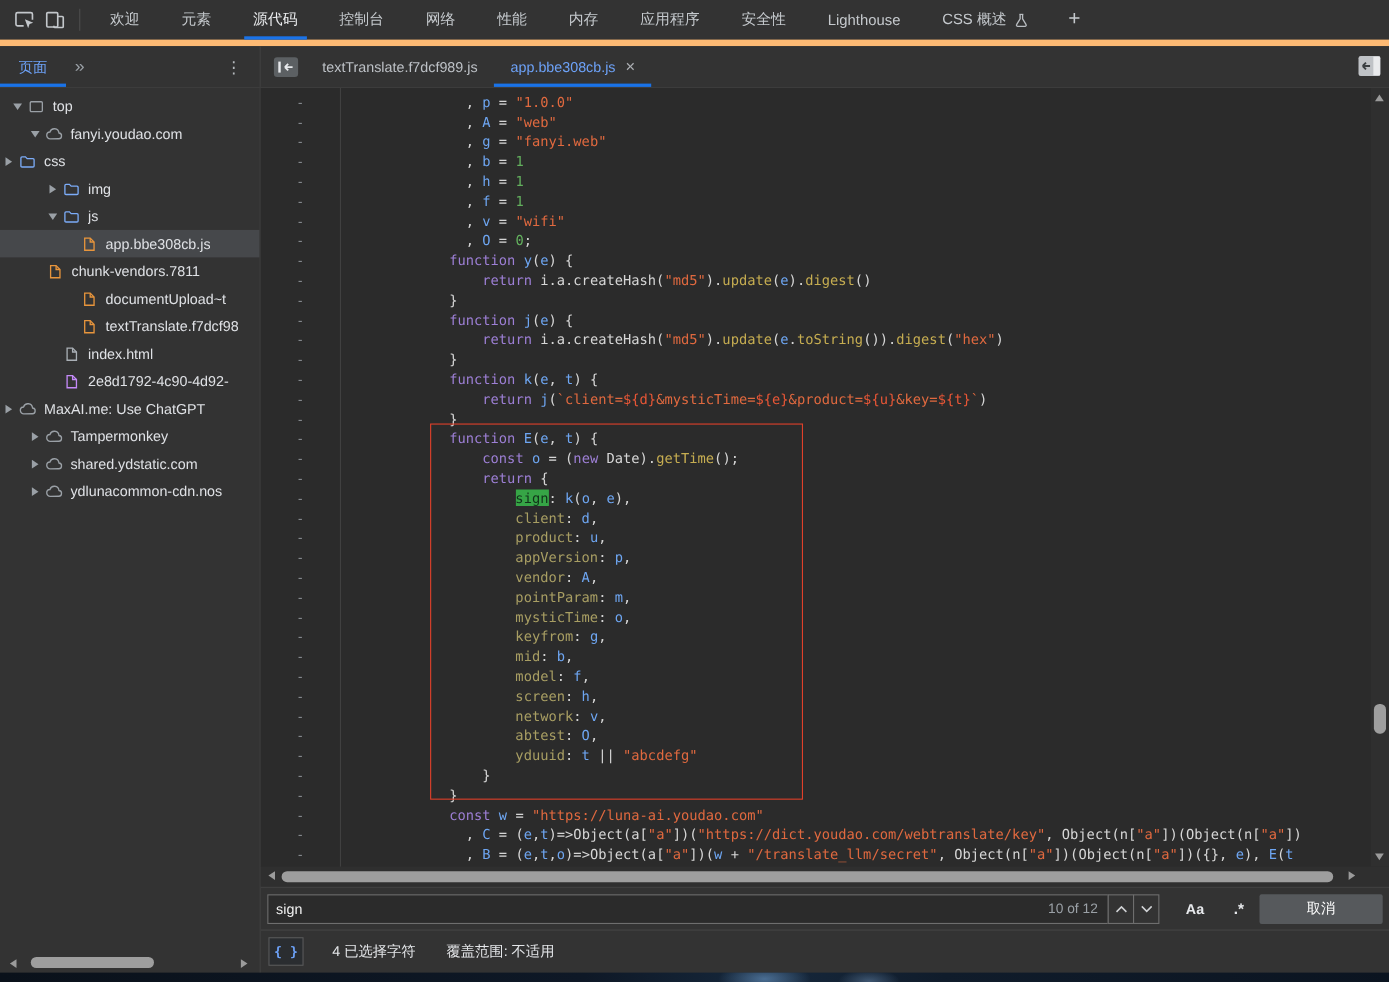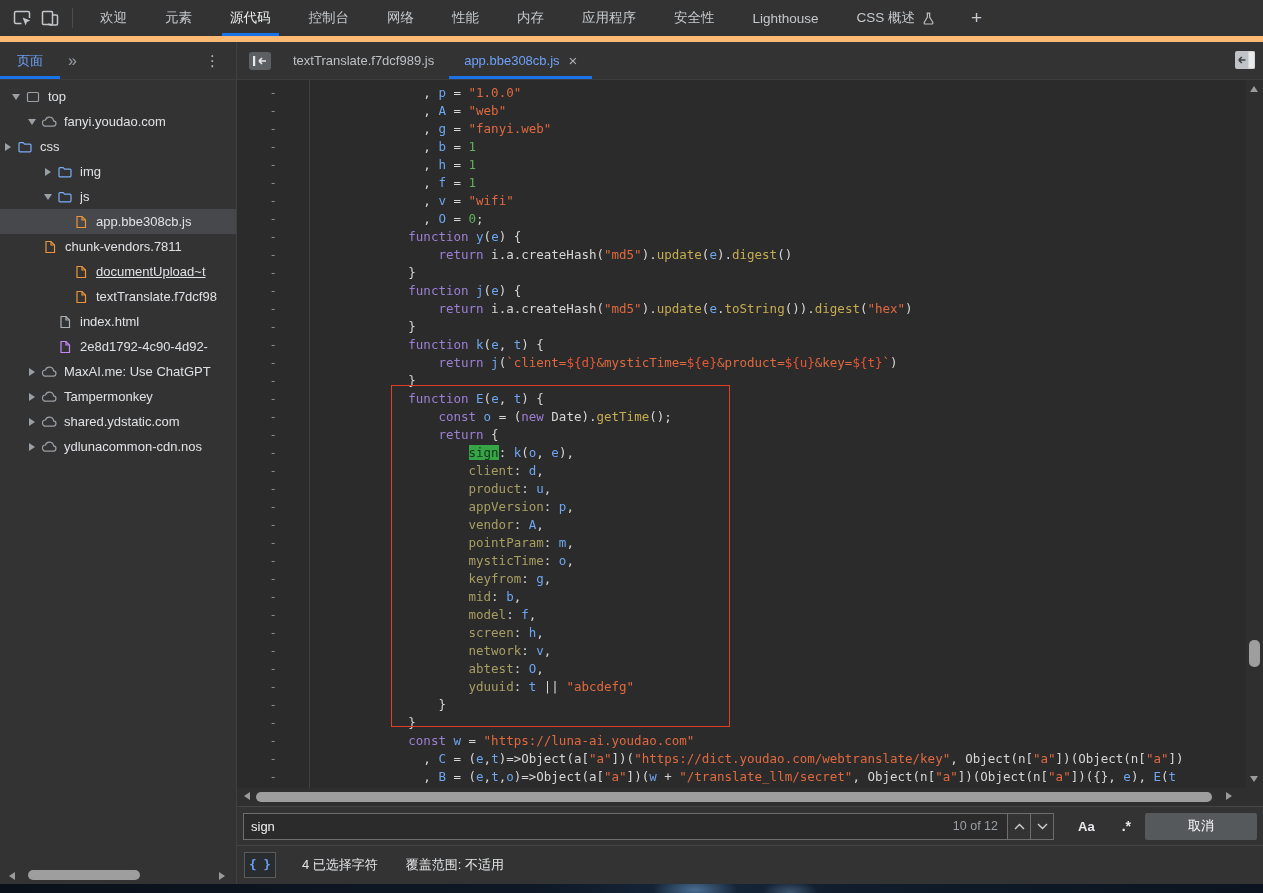--- a/index.html
+++ b/index.html
@@ -272,38 +272,38 @@
           <div class="tree-row" style="padding-left: 25px;">
             <span class="tw-arrow"></span>
             <span class="tw-icon ic-orange">
               <svg width="16" height="16" viewBox="0 0 16 16">
                 <path d="M4 2.5h5l3.5 3.5v7.5H4z" fill="none" stroke="currentColor" stroke-width="1.2"></path>
                 <path d="M9 2.5V6h3.5" fill="none" stroke="currentColor" stroke-width="1.2"></path>
               </svg>
             </span>
             <span class="tw-label">chunk-vendors.7811</span>
           </div>
-          <div class="tree-row" style="padding-left: 56px; text-decoration: underline;">
-            <span class="tw-arrow"></span>
-            <span class="tw-icon ic-orange">
-              <svg width="16" height="16" viewBox="0 0 16 16">
-                <path d="M4 2.5h5l3.5 3.5v7.5H4z" fill="none" stroke="currentColor" stroke-width="1.2"></path>
-                <path d="M9 2.5V6h3.5" fill="none" stroke="currentColor" stroke-width="1.2"></path>
-              </svg>
-            </span>
-            <span class="tw-label">documentUpload~t</span>
-          </div>
           <div class="tree-row" style="padding-left: 56px;">
             <span class="tw-arrow"></span>
             <span class="tw-icon ic-orange">
               <svg width="16" height="16" viewBox="0 0 16 16">
                 <path d="M4 2.5h5l3.5 3.5v7.5H4z" fill="none" stroke="currentColor" stroke-width="1.2"></path>
                 <path d="M9 2.5V6h3.5" fill="none" stroke="currentColor" stroke-width="1.2"></path>
               </svg>
             </span>
+            <span class="tw-label">documentUpload~t</span>
+          </div>
+          <div class="tree-row" style="padding-left: 56px;">
+            <span class="tw-arrow"></span>
+            <span class="tw-icon ic-orange">
+              <svg width="16" height="16" viewBox="0 0 16 16">
+                <path d="M4 2.5h5l3.5 3.5v7.5H4z" fill="none" stroke="currentColor" stroke-width="1.2"></path>
+                <path d="M9 2.5V6h3.5" fill="none" stroke="currentColor" stroke-width="1.2"></path>
+              </svg>
+            </span>
             <span class="tw-label">textTranslate.f7dcf98</span>
           </div>
           <div class="tree-row" style="padding-left: 40px;">
             <span class="tw-arrow"></span>
             <span class="tw-icon ic-gray">
               <svg width="16" height="16" viewBox="0 0 16 16">
                 <path d="M4 2.5h5l3.5 3.5v7.5H4z" fill="none" stroke="currentColor" stroke-width="1.2"></path>
                 <path d="M9 2.5V6h3.5" fill="none" stroke="currentColor" stroke-width="1.2"></path>
               </svg>
             </span>
@@ -312,21 +312,21 @@
           <div class="tree-row" style="padding-left: 40px;">
             <span class="tw-arrow"></span>
             <span class="tw-icon ic-purple">
               <svg width="16" height="16" viewBox="0 0 16 16">
                 <path d="M4 2.5h5l3.5 3.5v7.5H4z" fill="none" stroke="currentColor" stroke-width="1.2"></path>
                 <path d="M9 2.5V6h3.5" fill="none" stroke="currentColor" stroke-width="1.2"></path>
               </svg>
             </span>
             <span class="tw-label">2e8d1792-4c90-4d92-</span>
           </div>
-          <div class="tree-row" style="padding-left: 24px; align-items: center;">
+          <div class="tree-row" style=" align-items: center;">
             <span class="tw-arrow">
               <span class="arr-right"></span>
             </span>
             <span class="tw-icon ic-cloud">
               <svg width="16" height="16" viewBox="0 0 16 16">
                 <path d="M4.8 12.2a3.1 3.1 0 0 1-.4-6.2 4.2 4.2 0 0 1 8.2.9 2.6 2.6 0 0 1-.5 5.2z" fill="none" stroke="currentColor" stroke-width="1.2"></path>
               </svg>
             </span>
             <span class="tw-label">MaxAI.me: Use ChatGPT</span>
           </div>

